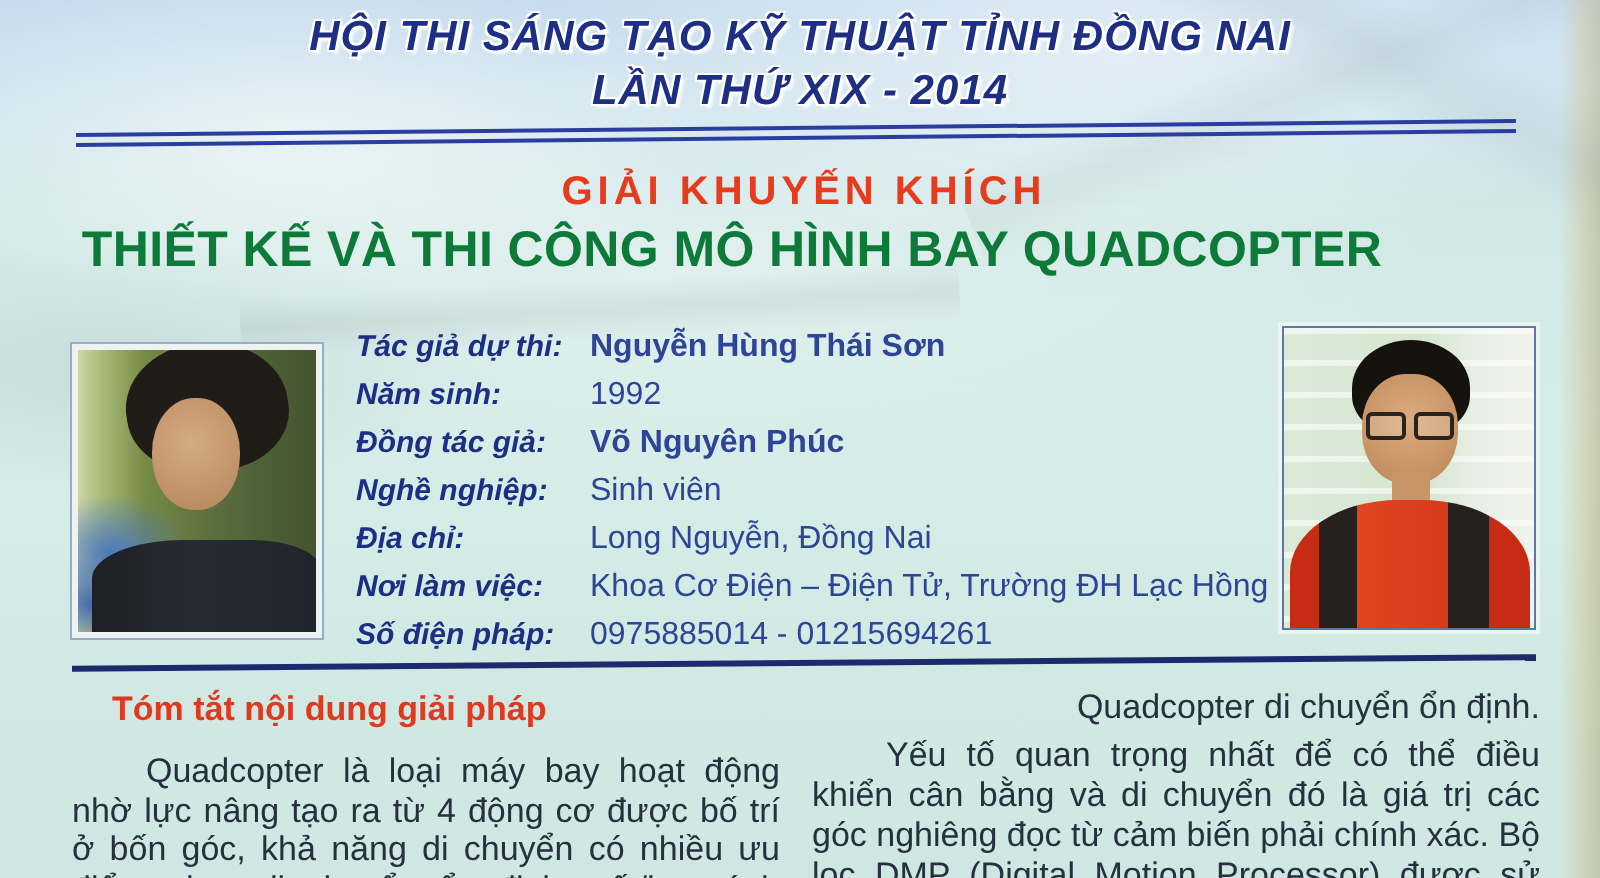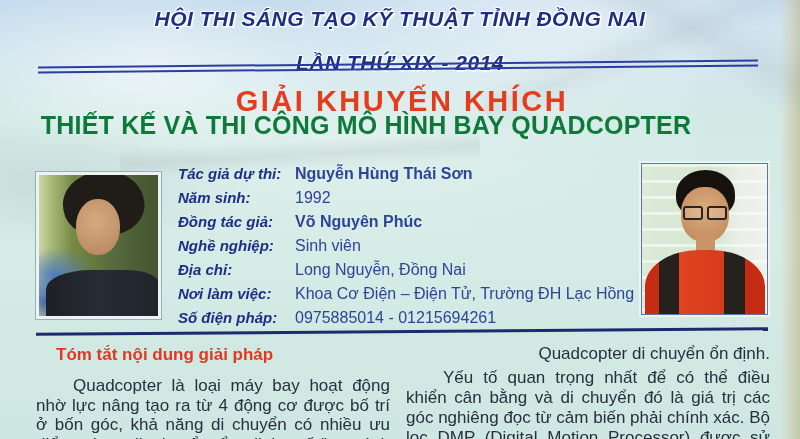--- a/index.html
+++ b/index.html
@@ -17,27 +17,27 @@
   }
   .scan-smudge { position:absolute; pointer-events:none; }
   .smudge-a { left:430px; top:-30px; width:420px; height:60px; transform:rotate(28deg); background:linear-gradient(180deg, rgba(140,155,160,0), rgba(140,155,160,0.14), rgba(140,155,160,0)); }
   .smudge-b { left:470px; top:10px; width:420px; height:46px; transform:rotate(-22deg); background:linear-gradient(180deg, rgba(140,155,160,0), rgba(140,155,160,0.12), rgba(140,155,160,0)); }
   .smudge-c { left:120px; top:140px; width:360px; height:30px; transform:rotate(-3deg); background:linear-gradient(180deg, rgba(120,130,135,0), rgba(120,130,135,0.13), rgba(120,130,135,0)); }
 
   .banner { position:absolute; left:0; top:7px; width:100%; text-align:center; color:#1d2f85;
     font-weight:bold; font-style:italic; letter-spacing:0.5px;
     text-shadow:-1px -1px 0 #fff, 1px -1px 0 #fff, -1px 1px 0 #fff, 1px 1px 0 #fff, 2px 2px 1px rgba(255,255,255,0.65); }
   .banner .line1 { font-size:21px; }
-  .banner .line2 { font-size:21px; margin-top:20px; }
+  .banner .line2 { font-size:21px; margin-top:3px; }
 
   .double-rule { position:absolute; left:38px; top:63px; width:720px; height:7px; transform:rotate(-0.55deg);
     border-top:2px solid #2b3ea0; border-bottom:2px solid #2b3ea0; }
 
   .prize-title { position:absolute; left:0; top:85px; width:790px; text-align:center;
-    font-size:29px; font-weight:bold; letter-spacing:2.5px; color:#e63b1d;padding-left:14px; }
+    font-size:20px; font-weight:bold; letter-spacing:2.5px; color:#e63b1d;padding-left:14px; }
   .project-title { position:absolute; left:0; top:111px; width:732px; text-align:center;
     font-size:25px; font-weight:bold; letter-spacing:0.2px; color:#0e7a3a; }
 
   
   .photo { position:absolute; overflow:hidden; }
   .photo-left { left:36px; top:172px; width:125px; height:147px;
     border:3px solid #eef3f2; outline:1px solid #93aec6; }
   .photo-right { left:641px; top:163px; width:127px; height:152px;
     border:1px solid #5c77a8; box-shadow:0 0 0 2px rgba(240,246,244,0.8); }
   .pl-bg { position:absolute; inset:0;

